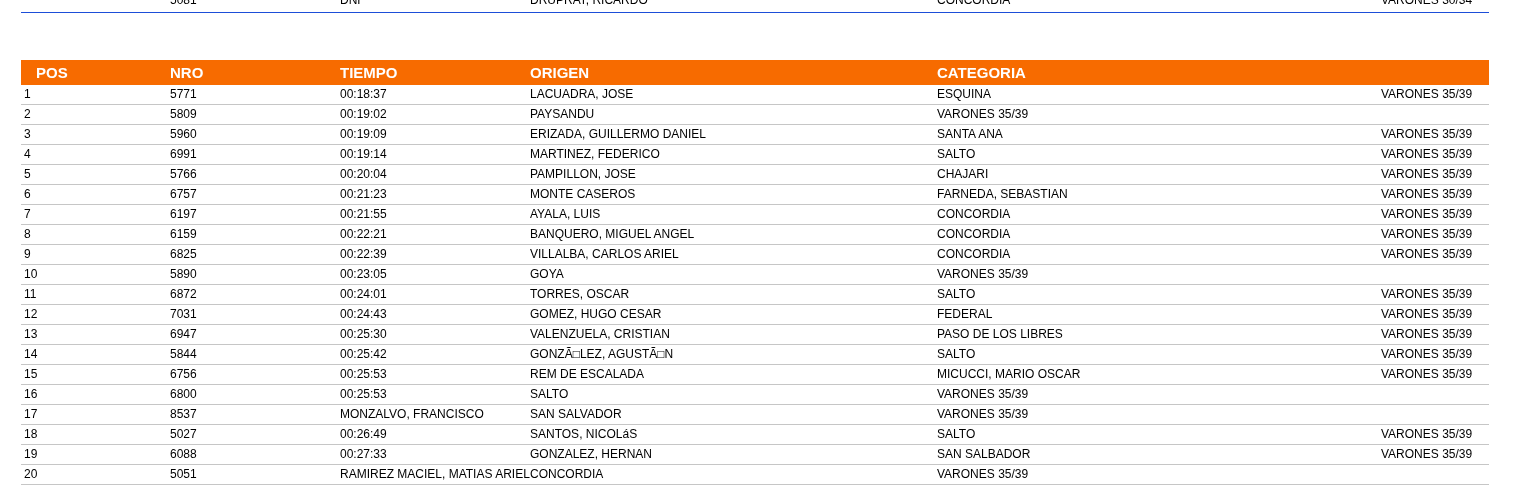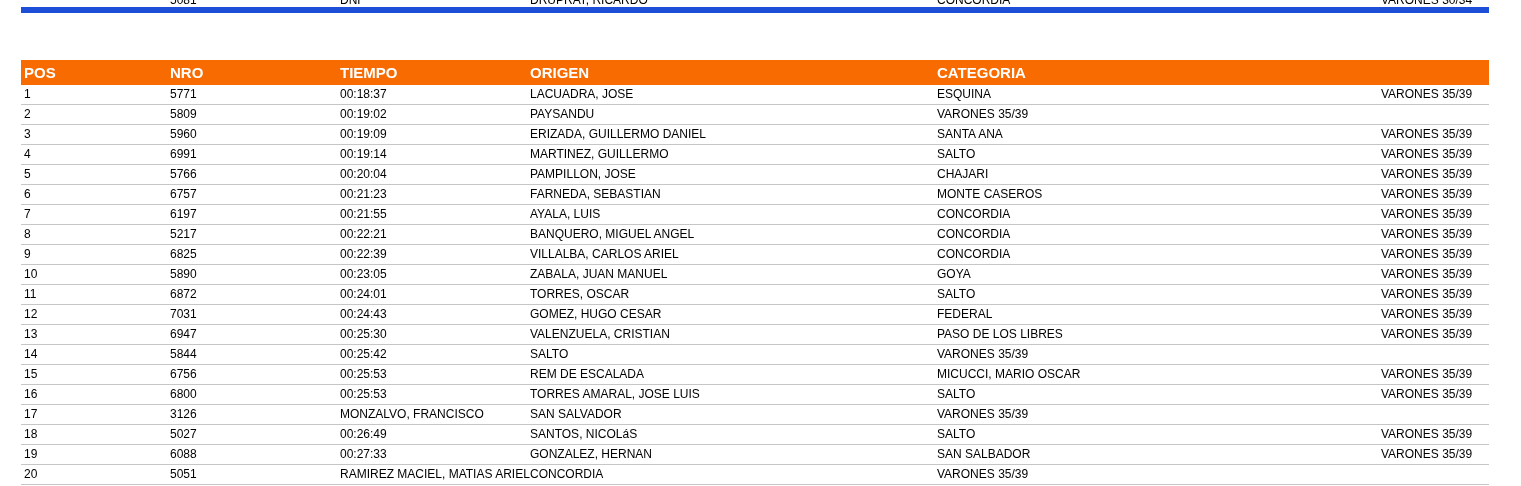--- a/index.html
+++ b/index.html
@@ -18,21 +18,21 @@
     width: 1468px;
   }
   
   .partial-row-clip {
     position: absolute;
     left: 21px;
     top: 0;
     width: 1468px;
     height: 13px;
     overflow: hidden;
-    border-bottom: 6px solid #1d4ed8;
+    border-bottom: 1px solid #1d4ed8;
     box-sizing: border-box;
   }
   .partial-row-clip .grid-row {
     margin-top: -9px;
     height: 20px;
     line-height: 20px;
   }
   .cell {
     font-size: 12px;
     color: #000000;
@@ -52,21 +52,21 @@
     height: 25px;
     line-height: 25px;
   }
   .header-row .hcell {
     color: #ffffff;
     font-size: 15px;
     font-weight: bold;
     white-space: nowrap;
     overflow: hidden;
   }
-  .header-row .hcell.c0 { padding-left: 3px; }
+  .header-row .hcell.c0 { padding-left: 15px; }
   .trow {
     height: 20px;
     border-bottom: 1px solid #c6c6c6;
     box-sizing: border-box;
   }
 </style>
 </head>
 <body>
 
 <div class="partial-row-clip">
@@ -109,69 +109,68 @@
         <div class="cell c1">5960</div>
         <div class="cell c2">00:19:09</div>
         <div class="cell c3">ERIZADA, GUILLERMO DANIEL</div>
         <div class="cell c4">SANTA ANA</div>
         <div class="cell c5">VARONES 35/39</div>
       </div>
       <div class="grid-row trow">
         <div class="cell c0">4</div>
         <div class="cell c1">6991</div>
         <div class="cell c2">00:19:14</div>
-        <div class="cell c3">MARTINEZ, GUILLERMO</div>
+        <div class="cell c3">MARTINEZ, FEDERICO</div>
         <div class="cell c4">SALTO</div>
         <div class="cell c5">VARONES 35/39</div>
       </div>
       <div class="grid-row trow">
         <div class="cell c0">5</div>
         <div class="cell c1">5766</div>
         <div class="cell c2">00:20:04</div>
         <div class="cell c3">PAMPILLON, JOSE</div>
         <div class="cell c4">CHAJARI</div>
         <div class="cell c5">VARONES 35/39</div>
       </div>
       <div class="grid-row trow">
         <div class="cell c0">6</div>
         <div class="cell c1">6757</div>
         <div class="cell c2">00:21:23</div>
+        <div class="cell c4">MONTE CASEROS</div>
         <div class="cell c3">FARNEDA, SEBASTIAN</div>
-        <div class="cell c4">MONTE CASEROS</div>
         <div class="cell c5">VARONES 35/39</div>
       </div>
       <div class="grid-row trow">
         <div class="cell c0">7</div>
         <div class="cell c1">6197</div>
         <div class="cell c2">00:21:55</div>
         <div class="cell c3">AYALA, LUIS</div>
         <div class="cell c4">CONCORDIA</div>
         <div class="cell c5">VARONES 35/39</div>
       </div>
       <div class="grid-row trow">
         <div class="cell c0">8</div>
-        <div class="cell c1">5217</div>
+        <div class="cell c1">6159</div>
         <div class="cell c2">00:22:21</div>
         <div class="cell c3">BANQUERO, MIGUEL ANGEL</div>
         <div class="cell c4">CONCORDIA</div>
         <div class="cell c5">VARONES 35/39</div>
       </div>
       <div class="grid-row trow">
         <div class="cell c0">9</div>
         <div class="cell c1">6825</div>
         <div class="cell c2">00:22:39</div>
         <div class="cell c3">VILLALBA, CARLOS ARIEL</div>
         <div class="cell c4">CONCORDIA</div>
         <div class="cell c5">VARONES 35/39</div>
       </div>
       <div class="grid-row trow">
         <div class="cell c0">10</div>
         <div class="cell c1">5890</div>
         <div class="cell c2">00:23:05</div>
-        <div class="cell c3">ZABALA, JUAN MANUEL</div>
         <div class="cell c4">GOYA</div>
         <div class="cell c5">VARONES 35/39</div>
       </div>
       <div class="grid-row trow">
         <div class="cell c0">11</div>
         <div class="cell c1">6872</div>
         <div class="cell c2">00:24:01</div>
         <div class="cell c3">TORRES, OSCAR</div>
         <div class="cell c4">SALTO</div>
         <div class="cell c5">VARONES 35/39</div>
@@ -189,42 +188,42 @@
         <div class="cell c1">6947</div>
         <div class="cell c2">00:25:30</div>
         <div class="cell c3">VALENZUELA, CRISTIAN</div>
         <div class="cell c4">PASO DE LOS LIBRES</div>
         <div class="cell c5">VARONES 35/39</div>
       </div>
       <div class="grid-row trow">
         <div class="cell c0">14</div>
         <div class="cell c1">5844</div>
         <div class="cell c2">00:25:42</div>
+        <div class="cell c3">GONZÃ□LEZ, AGUSTÃ□N</div>
         <div class="cell c4">SALTO</div>
         <div class="cell c5">VARONES 35/39</div>
       </div>
       <div class="grid-row trow">
         <div class="cell c0">15</div>
         <div class="cell c1">6756</div>
         <div class="cell c2">00:25:53</div>
         <div class="cell c4">REM DE ESCALADA</div>
         <div class="cell c3">MICUCCI, MARIO OSCAR</div>
         <div class="cell c5">VARONES 35/39</div>
       </div>
       <div class="grid-row trow">
         <div class="cell c0">16</div>
         <div class="cell c1">6800</div>
         <div class="cell c2">00:25:53</div>
-        <div class="cell c3">TORRES AMARAL, JOSE LUIS</div>
         <div class="cell c4">SALTO</div>
         <div class="cell c5">VARONES 35/39</div>
       </div>
       <div class="grid-row trow">
         <div class="cell c0">17</div>
-        <div class="cell c1">3126</div>
+        <div class="cell c1">8537</div>
         <div class="cell c3">MONZALVO, FRANCISCO</div>
         <div class="cell c4">SAN SALVADOR</div>
         <div class="cell c5">VARONES 35/39</div>
       </div>
       <div class="grid-row trow">
         <div class="cell c0">18</div>
         <div class="cell c1">5027</div>
         <div class="cell c2">00:26:49</div>
         <div class="cell c3">SANTOS, NICOLáS</div>
         <div class="cell c4">SALTO</div>

